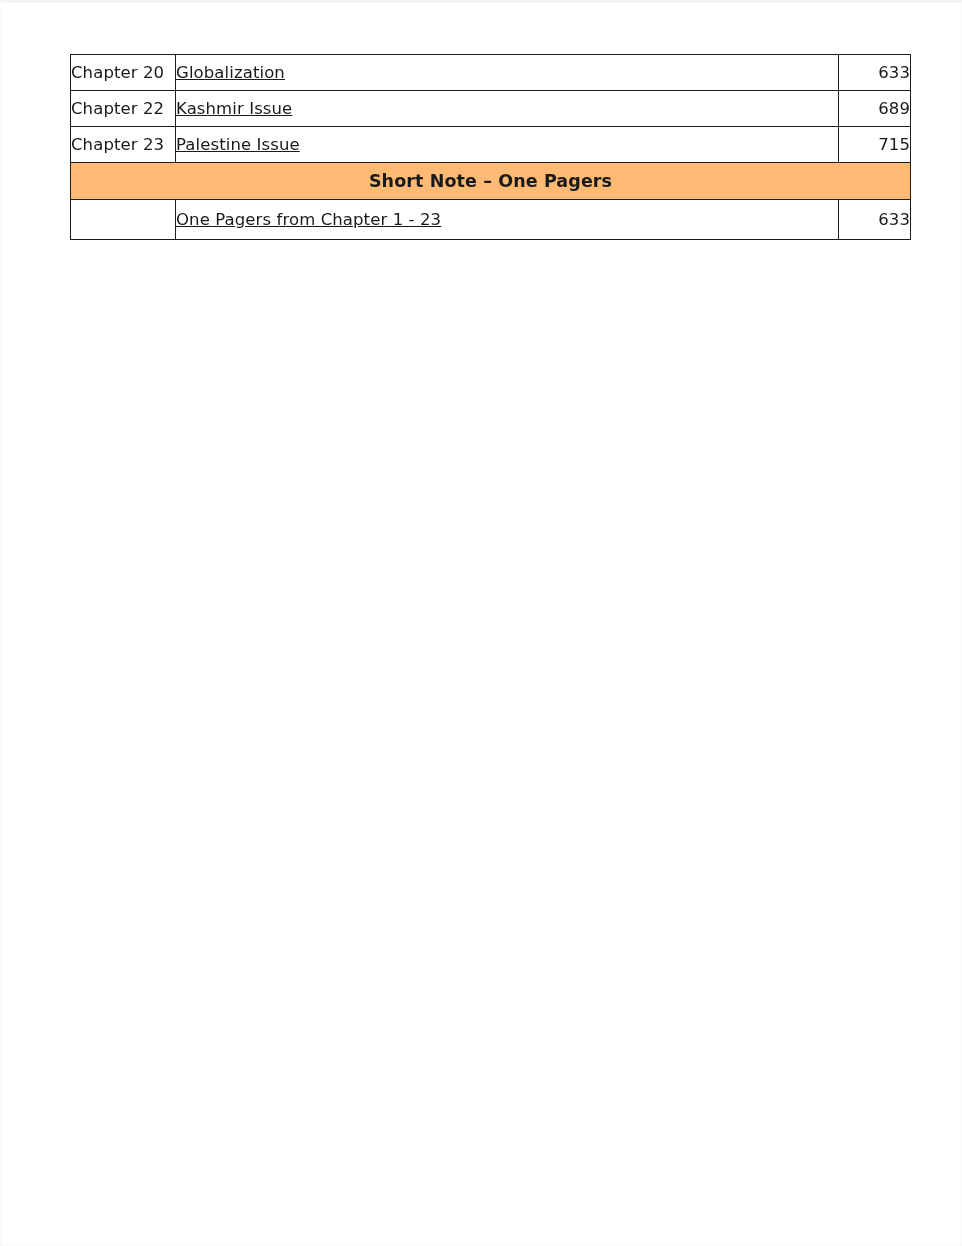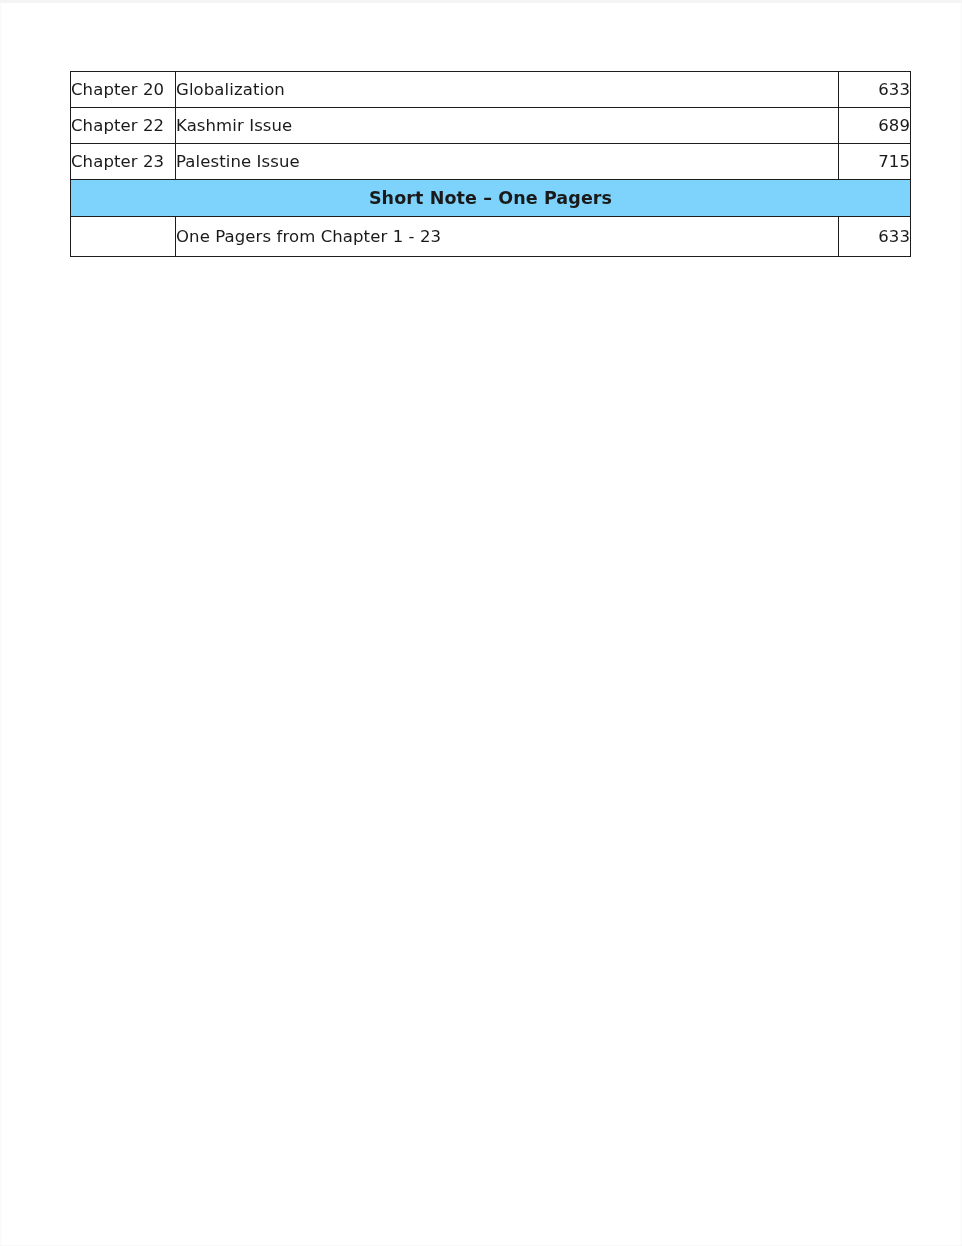--- a/index.html
+++ b/index.html
@@ -18,41 +18,41 @@
   .page-edge-top {
     position: absolute;
     top: 0; left: 0;
     width: 100%;
     height: 3px;
     background: #f4f4f4;
   }
   .toc-table {
     position: absolute;
     left: 70px;
-    top: 71px;
+    top: 54px;
     width: 840px;
     border-collapse: collapse;
     table-layout: fixed;
     font-size: 16.5px;
     letter-spacing: 0.1px;
   }
   .toc-table td {
     border: 1.6px solid #1c1c1c;
     padding: 0;
     vertical-align: middle;
     overflow: hidden;
     white-space: nowrap;
   }
   .toc-table col.col-chapter { width: 105px; }
   .toc-table col.col-title   { width: 663px; }
   .toc-table col.col-page    { width: 72px;  }
   .toc-table tr.toc-row { height: 36px; }
   .toc-table tr.toc-row-last { height: 40px; padding-left: 12px; }
   .cell-chapter { padding-left: 4px; }
-  .cell-title   { padding-left: 4px; }
+  .cell-title   { padding-left: 4px; text-decoration: underline; }
   .cell-page    { text-align: right; }
   .section-header-row { height: 37px; }
   .section-header-cell {
     text-align: center;
     font-weight: bold;
     font-size: 17.5px;
   }
 </style>
 </head>
 <body>
@@ -75,21 +75,21 @@
       <td class="cell-chapter">Chapter 22</td>
       <td class="cell-title">Kashmir Issue</td>
       <td class="cell-page">689</td>
     </tr>
     <tr class="toc-row">
       <td class="cell-chapter">Chapter 23</td>
       <td class="cell-title">Palestine Issue</td>
       <td class="cell-page">715</td>
     </tr>
     <tr class="section-header-row">
-      <td class="section-header-cell" colspan="3" style="background: #7dd3fc;">Short Note – One Pagers</td>
+      <td class="section-header-cell" colspan="3" style="background: #fdba74;">Short Note – One Pagers</td>
     </tr>
     <tr class="toc-row toc-row-last">
       <td class="cell-chapter"></td>
       <td class="cell-title">One Pagers from Chapter 1 - 23</td>
       <td class="cell-page">633</td>
     </tr>
   </tbody>
 </table>
 
 </body></html>

